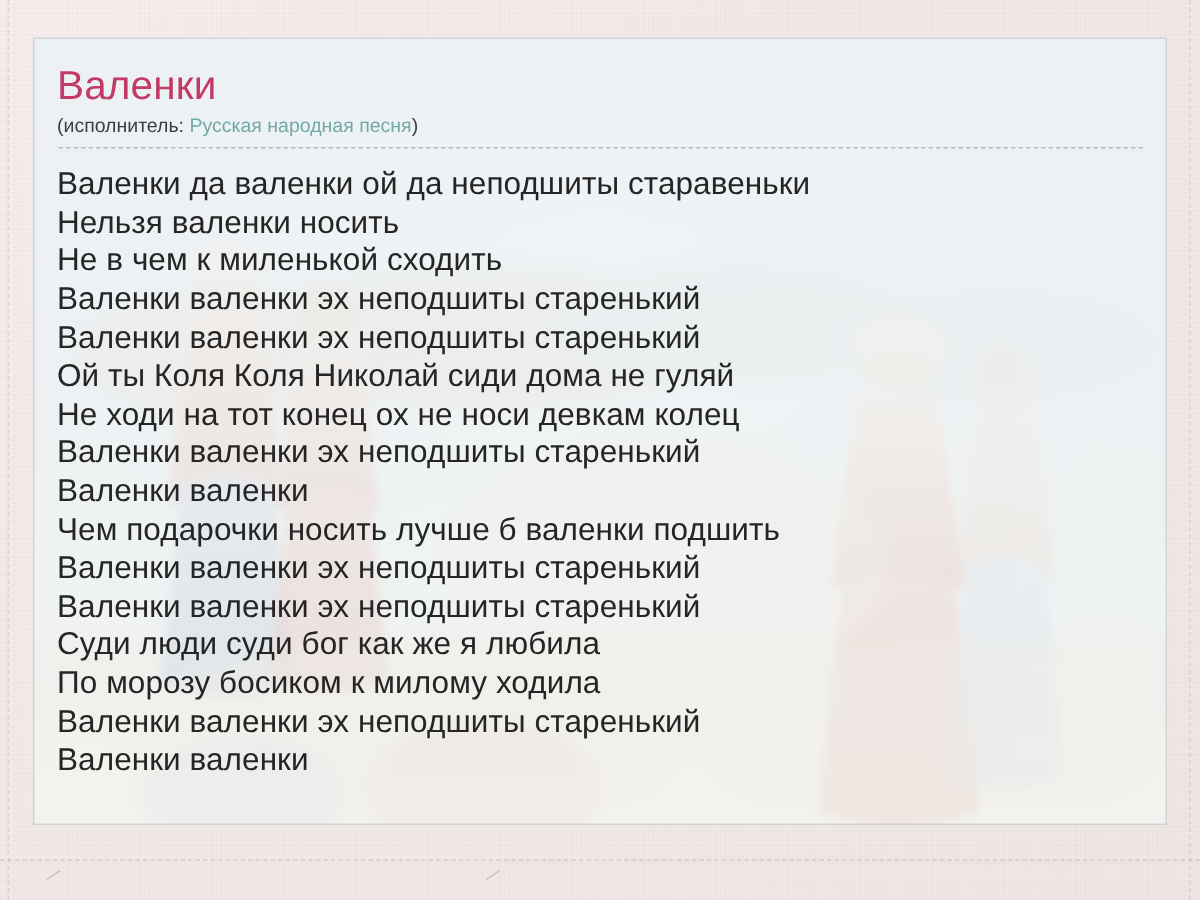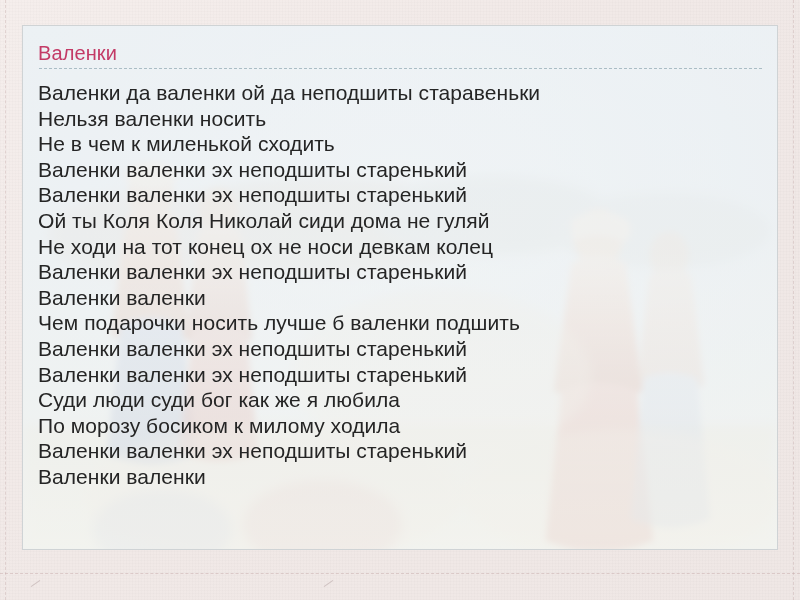--- a/index.html
+++ b/index.html
@@ -93,21 +93,21 @@
   #panel-inner {
     position: relative;
     z-index: 4;
     padding: 16px 14px 0 15px;
   }
 
   
   #song-header { position: relative; }
 
   #song-title {
-    font-size: 20px;
+    font-size: 27px;
     color: #c33a66;
     line-height: 1.15;
     margin: 0 0 3px 0;
     font-weight: normal;
     letter-spacing: 0.1px;
   }
 
   #artist-line {
     font-size: 13px;
     color: #3d3d3d;
@@ -265,20 +265,21 @@
       <ellipse cx="140" cy="505" rx="70" ry="40" fill="#9fa9c8"></ellipse>
     </g>
   </svg>
 
   <div id="panel-veil"></div>
 
   <div id="panel-inner">
 
     <div id="song-header">
       <h1 id="song-title">Валенки</h1>
+      <div id="artist-line"><span>(исполнитель:</span> <a href="#" id="artist-link">Русская народная песня</a><span>)</span></div>
       <div id="header-divider"></div>
     </div>
 
     <div id="lyrics-body"><div class="lyric-line">Валенки да валенки ой да неподшиты старавеньки</div><div class="lyric-line">Нельзя валенки носить</div><div class="lyric-line">Не в чем к миленькой сходить</div><div class="lyric-line">Валенки валенки эх неподшиты старенький</div><div class="lyric-line">Валенки валенки эх неподшиты старенький</div><div class="lyric-line">Ой ты Коля Коля Николай сиди дома не гуляй</div><div class="lyric-line">Не ходи на тот конец ох не носи девкам колец</div><div class="lyric-line">Валенки валенки эх неподшиты старенький</div><div class="lyric-line">Валенки валенки</div><div class="lyric-line">Чем подарочки носить лучше б валенки подшить</div><div class="lyric-line">Валенки валенки эх неподшиты старенький</div><div class="lyric-line">Валенки валенки эх неподшиты старенький</div><div class="lyric-line">Суди люди суди бог как же я любила</div><div class="lyric-line">По морозу босиком к милому ходила</div><div class="lyric-line">Валенки валенки эх неподшиты старенький</div><div class="lyric-line">Валенки валенки</div></div>
 
   </div>
 
 
 </div>
 

